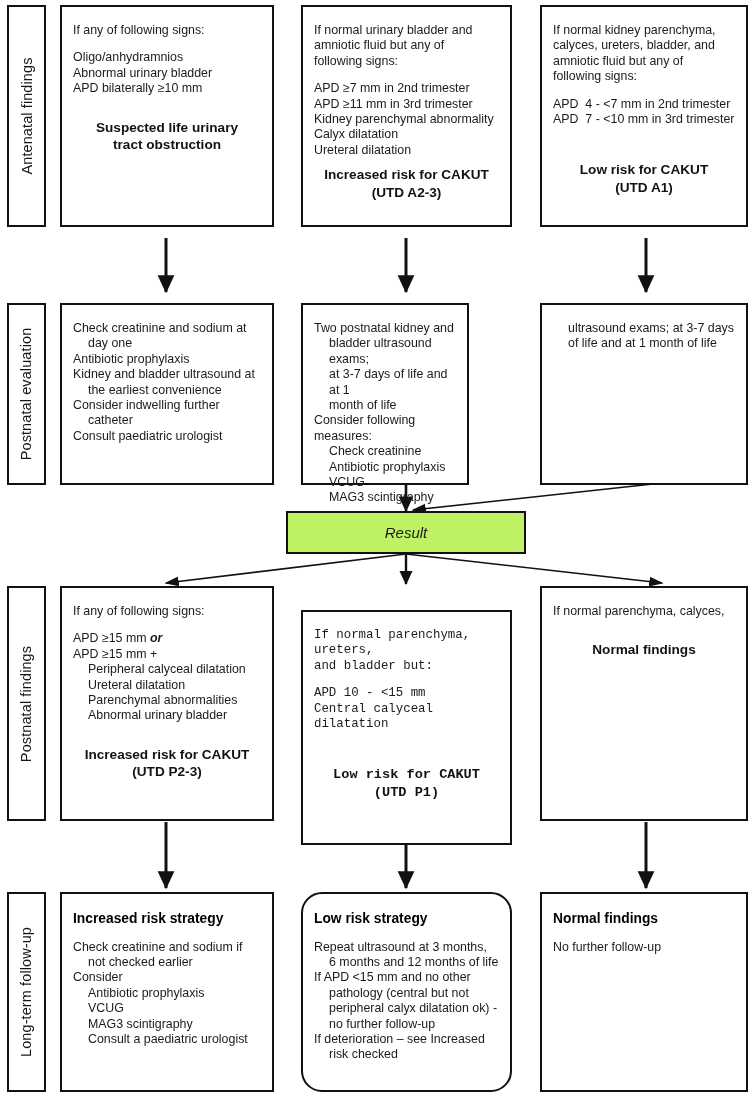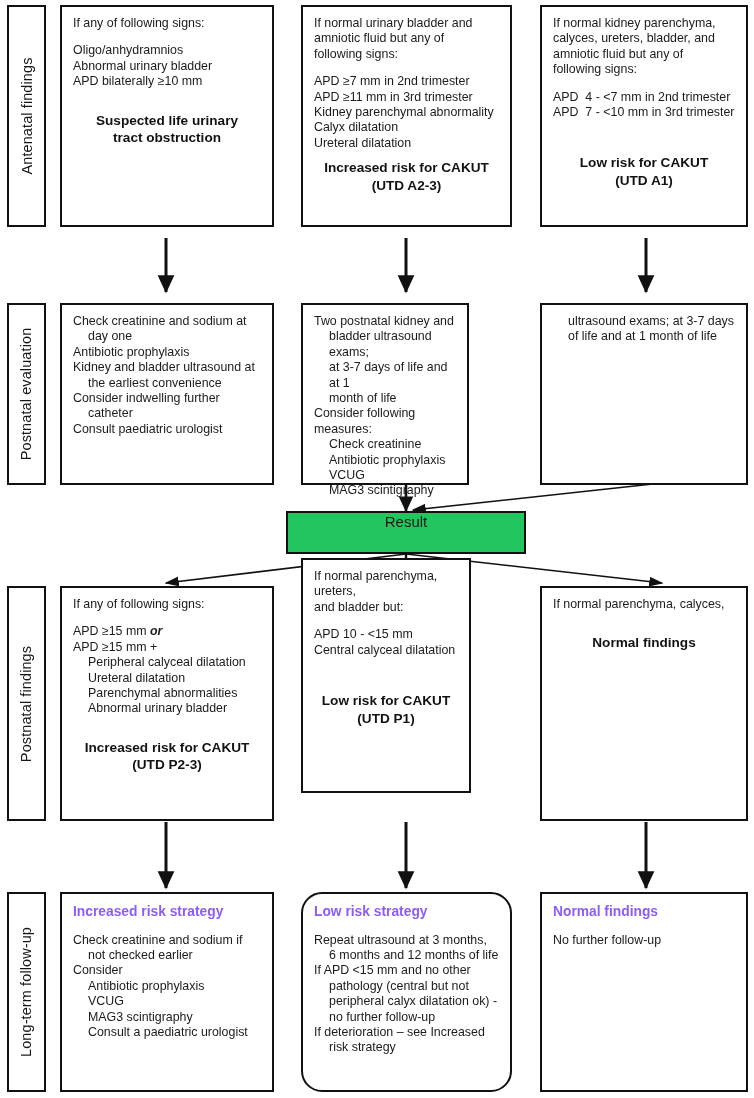--- a/index.html
+++ b/index.html
@@ -39,21 +39,21 @@
     font-size: 14.5px;
     letter-spacing: .1px;
     color: #171717;
   }
 
   
   .node {
     position: absolute;
     border: 2.5px solid #111111;
     background: #ffffff;
-    padding: 9px 11px 8px 11px;
+    padding: 16px 11px 8px 11px;
     font-size: 12.4px;
     line-height: 15.4px;
     color: #1b1b1b;
   }
   .node .ln { white-space: pre-wrap; }
   .node .ln.ind1 { padding-left: 15px; }
   .node .ln.ind2 { padding-left: 15px; }
   .node .gap { height: 12px; }
   .node .gap-sm { height: 8px; }
   .node .gap-lg { height: 22px; }
@@ -63,34 +63,35 @@
     text-align: center;
     font-size: 13.6px;
     line-height: 17.5px;
     color: #121212;
   }
   .node .hl-left {
     font-weight: bold;
     text-align: left;
     font-size: 13.8px;
     line-height: 17.5px;
-    color: #8b5cf6;
+    color: #000000;
   }
   .node em { font-style: italic; font-weight: bold; }
 
   
   .result-box {
     position: absolute;
     border: 2.5px solid #111111;
-    background: #22c55e;
+    background: #bef264;
     display: flex;
-    align-items: flex-start;
+    align-items: center;
     justify-content: center;
     font-size: 15px;
     color: #1b1b1b;
+    font-style: italic;
   }
 
   
   #arrows {
     position: absolute;
     left: 0; top: 0;
     width: 754px;
     height: 1098px;
     pointer-events: none;
   }
@@ -217,21 +218,21 @@
     <div class="ln">APD ≥15 mm +</div>
     <div class="ln ind2">Peripheral calyceal dilatation</div>
     <div class="ln ind2">Ureteral dilatation</div>
     <div class="ln ind2">Parenchymal abnormalities</div>
     <div class="ln ind2">Abnormal urinary bladder</div>
     <div class="gap-lg"></div>
     <div class="hl">Increased risk for CAKUT</div>
     <div class="hl">(UTD P2-3)</div>
   </div>
 
-  <div class="node" style="left:301px; top:558px; width:170px; height:235px;">
+  <div class="node" style="left:301px; top:610px; width:211px; height:235px;font-family:Liberation Mono, monospace;">
     <div class="ln">If normal parenchyma, ureters,</div>
     <div class="ln">and bladder but:</div>
     <div class="gap"></div>
     <div class="ln">APD 10 - &lt;15 mm</div>
     <div class="ln">Central calyceal dilatation</div>
     <div class="gap-xl"></div>
     <div class="hl">Low risk for CAKUT</div>
     <div class="hl">(UTD P1)</div>
   </div>
 
@@ -256,21 +257,21 @@
   <div class="node" style="left:301px; top:892px; width:211px; height:200px;border-radius:21px;">
     <div class="hl-left">Low risk strategy</div>
     <div class="gap"></div>
     <div class="ln">Repeat ultrasound at 3 months,</div>
     <div class="ln ind1">6 months and 12 months of life</div>
     <div class="ln">If APD &lt;15 mm and no other</div>
     <div class="ln ind1">pathology (central but not</div>
     <div class="ln ind1">peripheral calyx dilatation ok) -</div>
     <div class="ln ind1">no further follow-up</div>
     <div class="ln">If deterioration – see Increased</div>
-    <div class="ln ind1">risk strategy</div>
+    <div class="ln ind1">risk checked</div>
   </div>
 
   <div class="node" style="left:540px; top:892px; width:208px; height:200px;">
     <div class="hl-left">Normal findings</div>
     <div class="gap"></div>
     <div class="ln">No further follow-up</div>
   </div>
 
 </div>
 

